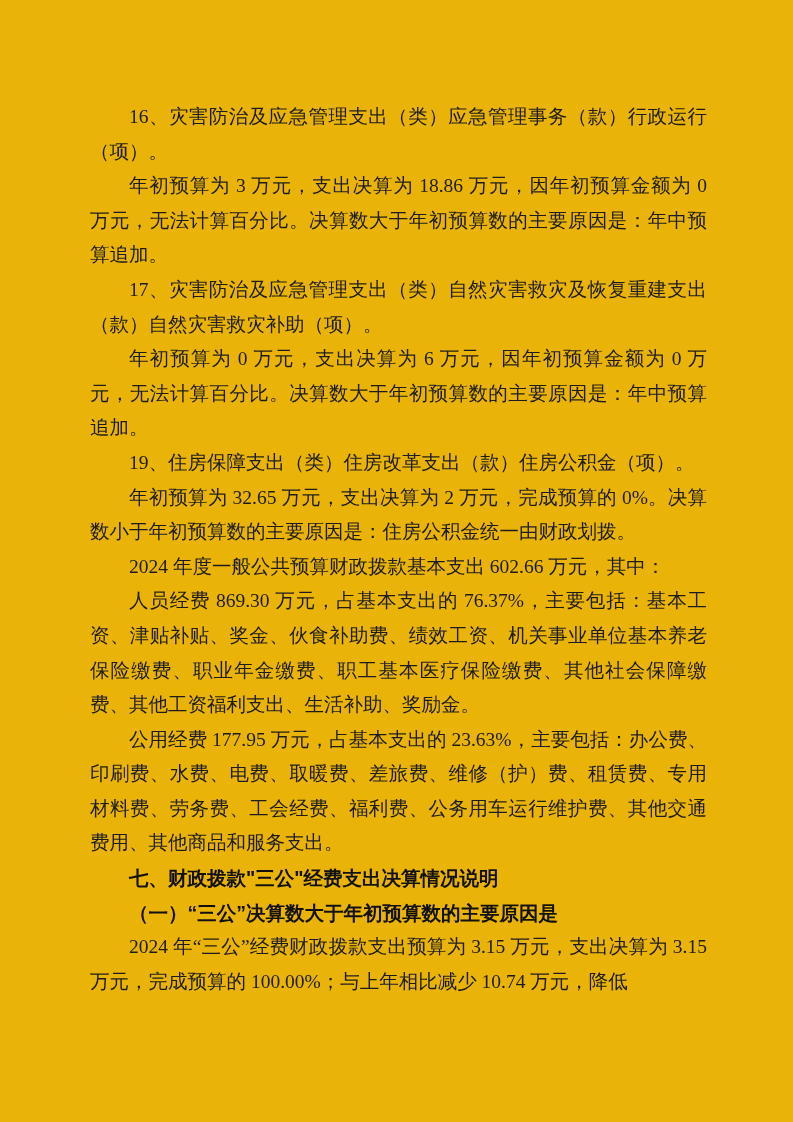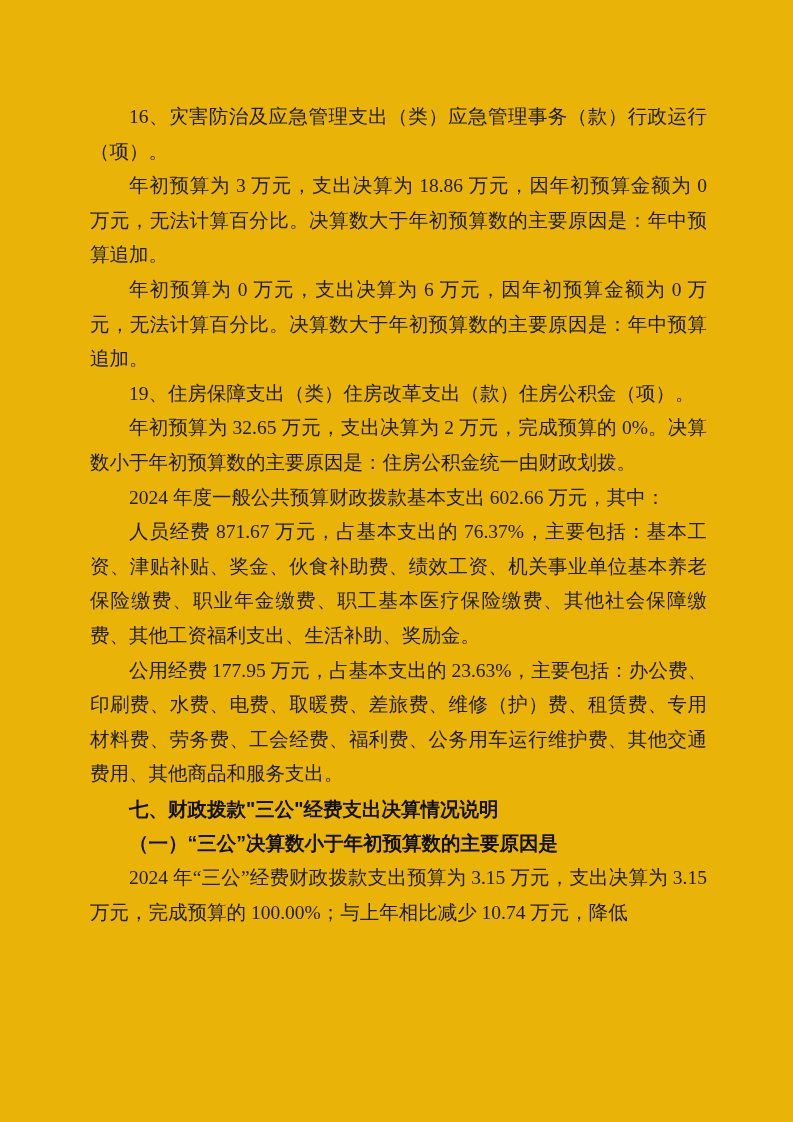--- a/index.html
+++ b/index.html
@@ -43,23 +43,24 @@
     color: #111111;
   }
 </style>
 </head>
 <body>
 
 <div class="page">
   <div class="doc-body" style="color: rgb(28, 28, 28);">
       <p class="body">16、灾害防治及应急管理支出（类）应急管理事务（款）行政运行（项）。</p>
       <p class="body">年初预算为 3 万元，支出决算为 18.86 万元，因年初预算金额为 0 万元，无法计算百分比。决算数大于年初预算数的主要原因是：年中预算追加。</p>
+      <p class="body">17、灾害防治及应急管理支出（类）自然灾害救灾及恢复重建支出（款）自然灾害救灾补助（项）。</p>
       <p class="body">年初预算为 0 万元，支出决算为 6 万元，因年初预算金额为 0 万元，无法计算百分比。决算数大于年初预算数的主要原因是：年中预算追加。</p>
       <p class="body">19、住房保障支出（类）住房改革支出（款）住房公积金（项）。</p>
       <p class="body">年初预算为 32.65 万元，支出决算为 2 万元，完成预算的 0%。决算数小于年初预算数的主要原因是：住房公积金统一由财政划拨。</p>
       <p class="body">2024 年度一般公共预算财政拨款基本支出 602.66 万元，其中：</p>
-      <p class="body">人员经费 871.67 万元，占基本支出的 76.37%，主要包括：基本工资、津贴补贴、奖金、伙食补助费、绩效工资、机关事业单位基本养老保险缴费、职业年金缴费、职工基本医疗保险缴费、其他社会保障缴费、其他工资福利支出、生活补助、奖励金。</p>
+      <p class="body">人员经费 869.30 万元，占基本支出的 76.37%，主要包括：基本工资、津贴补贴、奖金、伙食补助费、绩效工资、机关事业单位基本养老保险缴费、职业年金缴费、职工基本医疗保险缴费、其他社会保障缴费、其他工资福利支出、生活补助、奖励金。</p>
       <p class="body">公用经费 177.95 万元，占基本支出的 23.63%，主要包括：办公费、印刷费、水费、电费、取暖费、差旅费、维修（护）费、租赁费、专用材料费、劳务费、工会经费、福利费、公务用车运行维护费、其他交通费用、其他商品和服务支出。</p>
       <p class="heading">七、财政拨款"三公"经费支出决算情况说明</p>
-      <p class="heading">（一）“三公”决算数小于年初预算数的主要原因是</p>
+      <p class="heading">（一）“三公”决算数大于年初预算数的主要原因是</p>
       <p class="body">2024 年“三公”经费财政拨款支出预算为 3.15 万元，支出决算为 3.15 万元，完成预算的 100.00%；与上年相比减少 10.74 万元，降低</p>
     </div>
 </div>
 
 </body></html>

